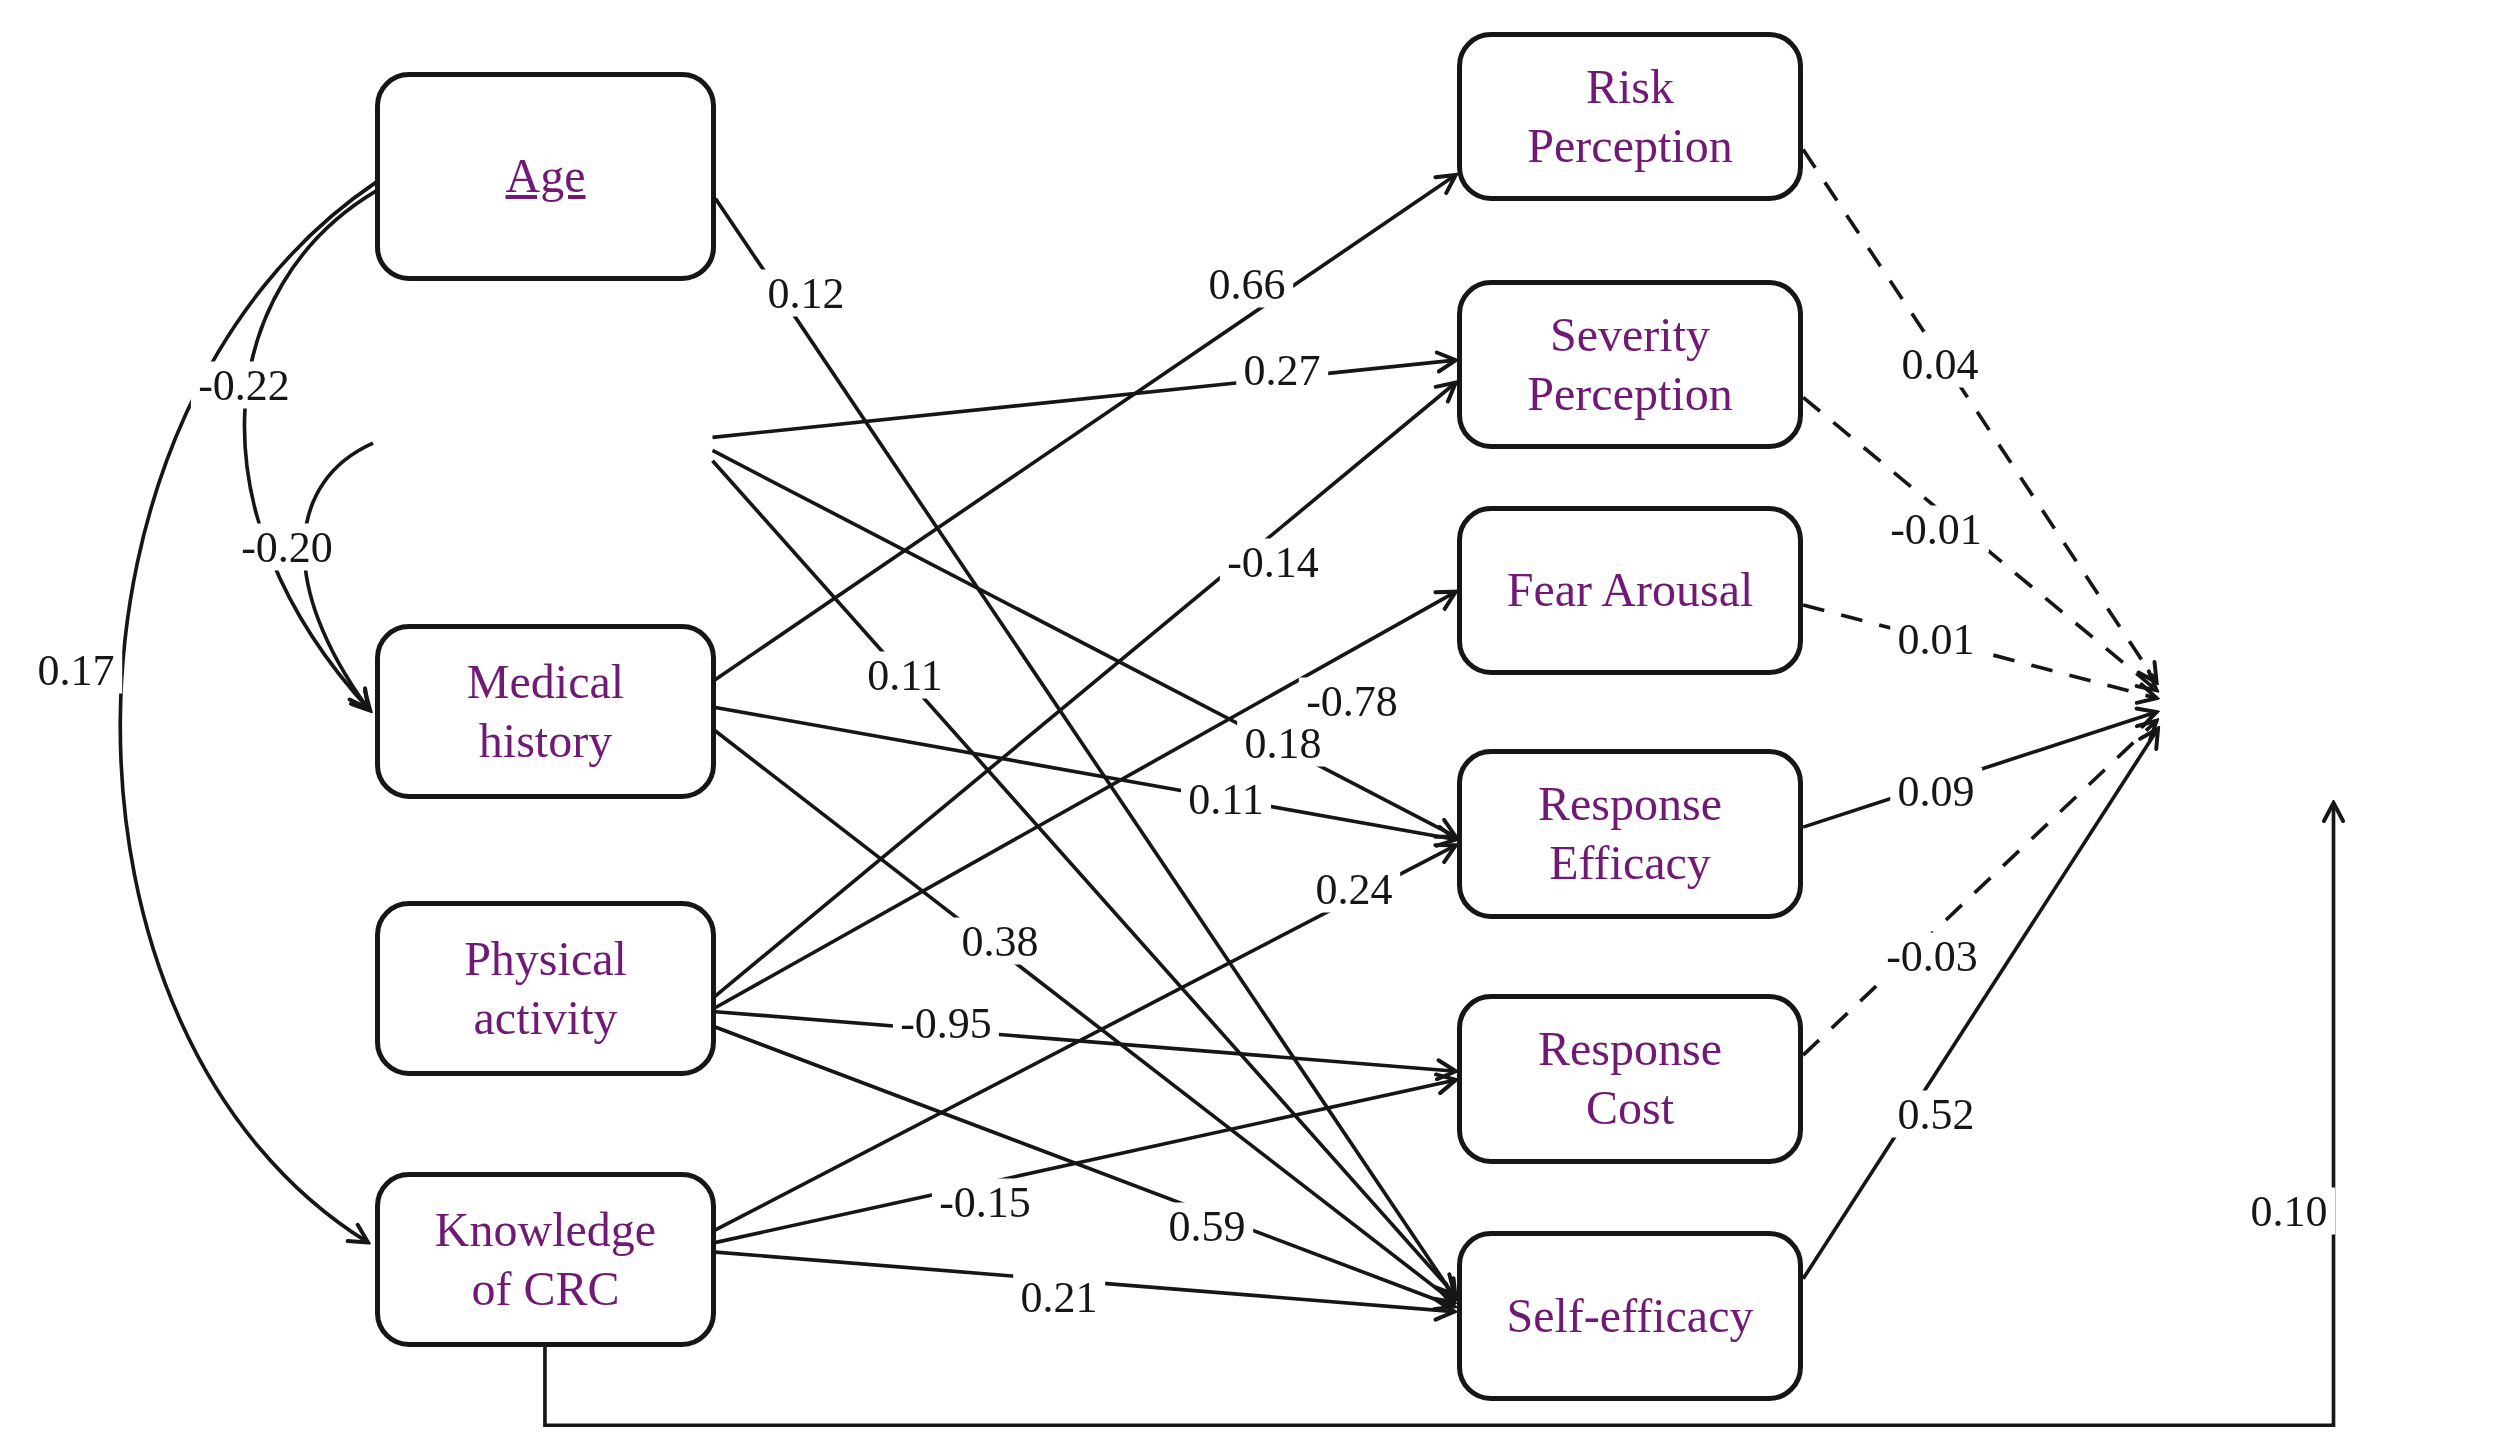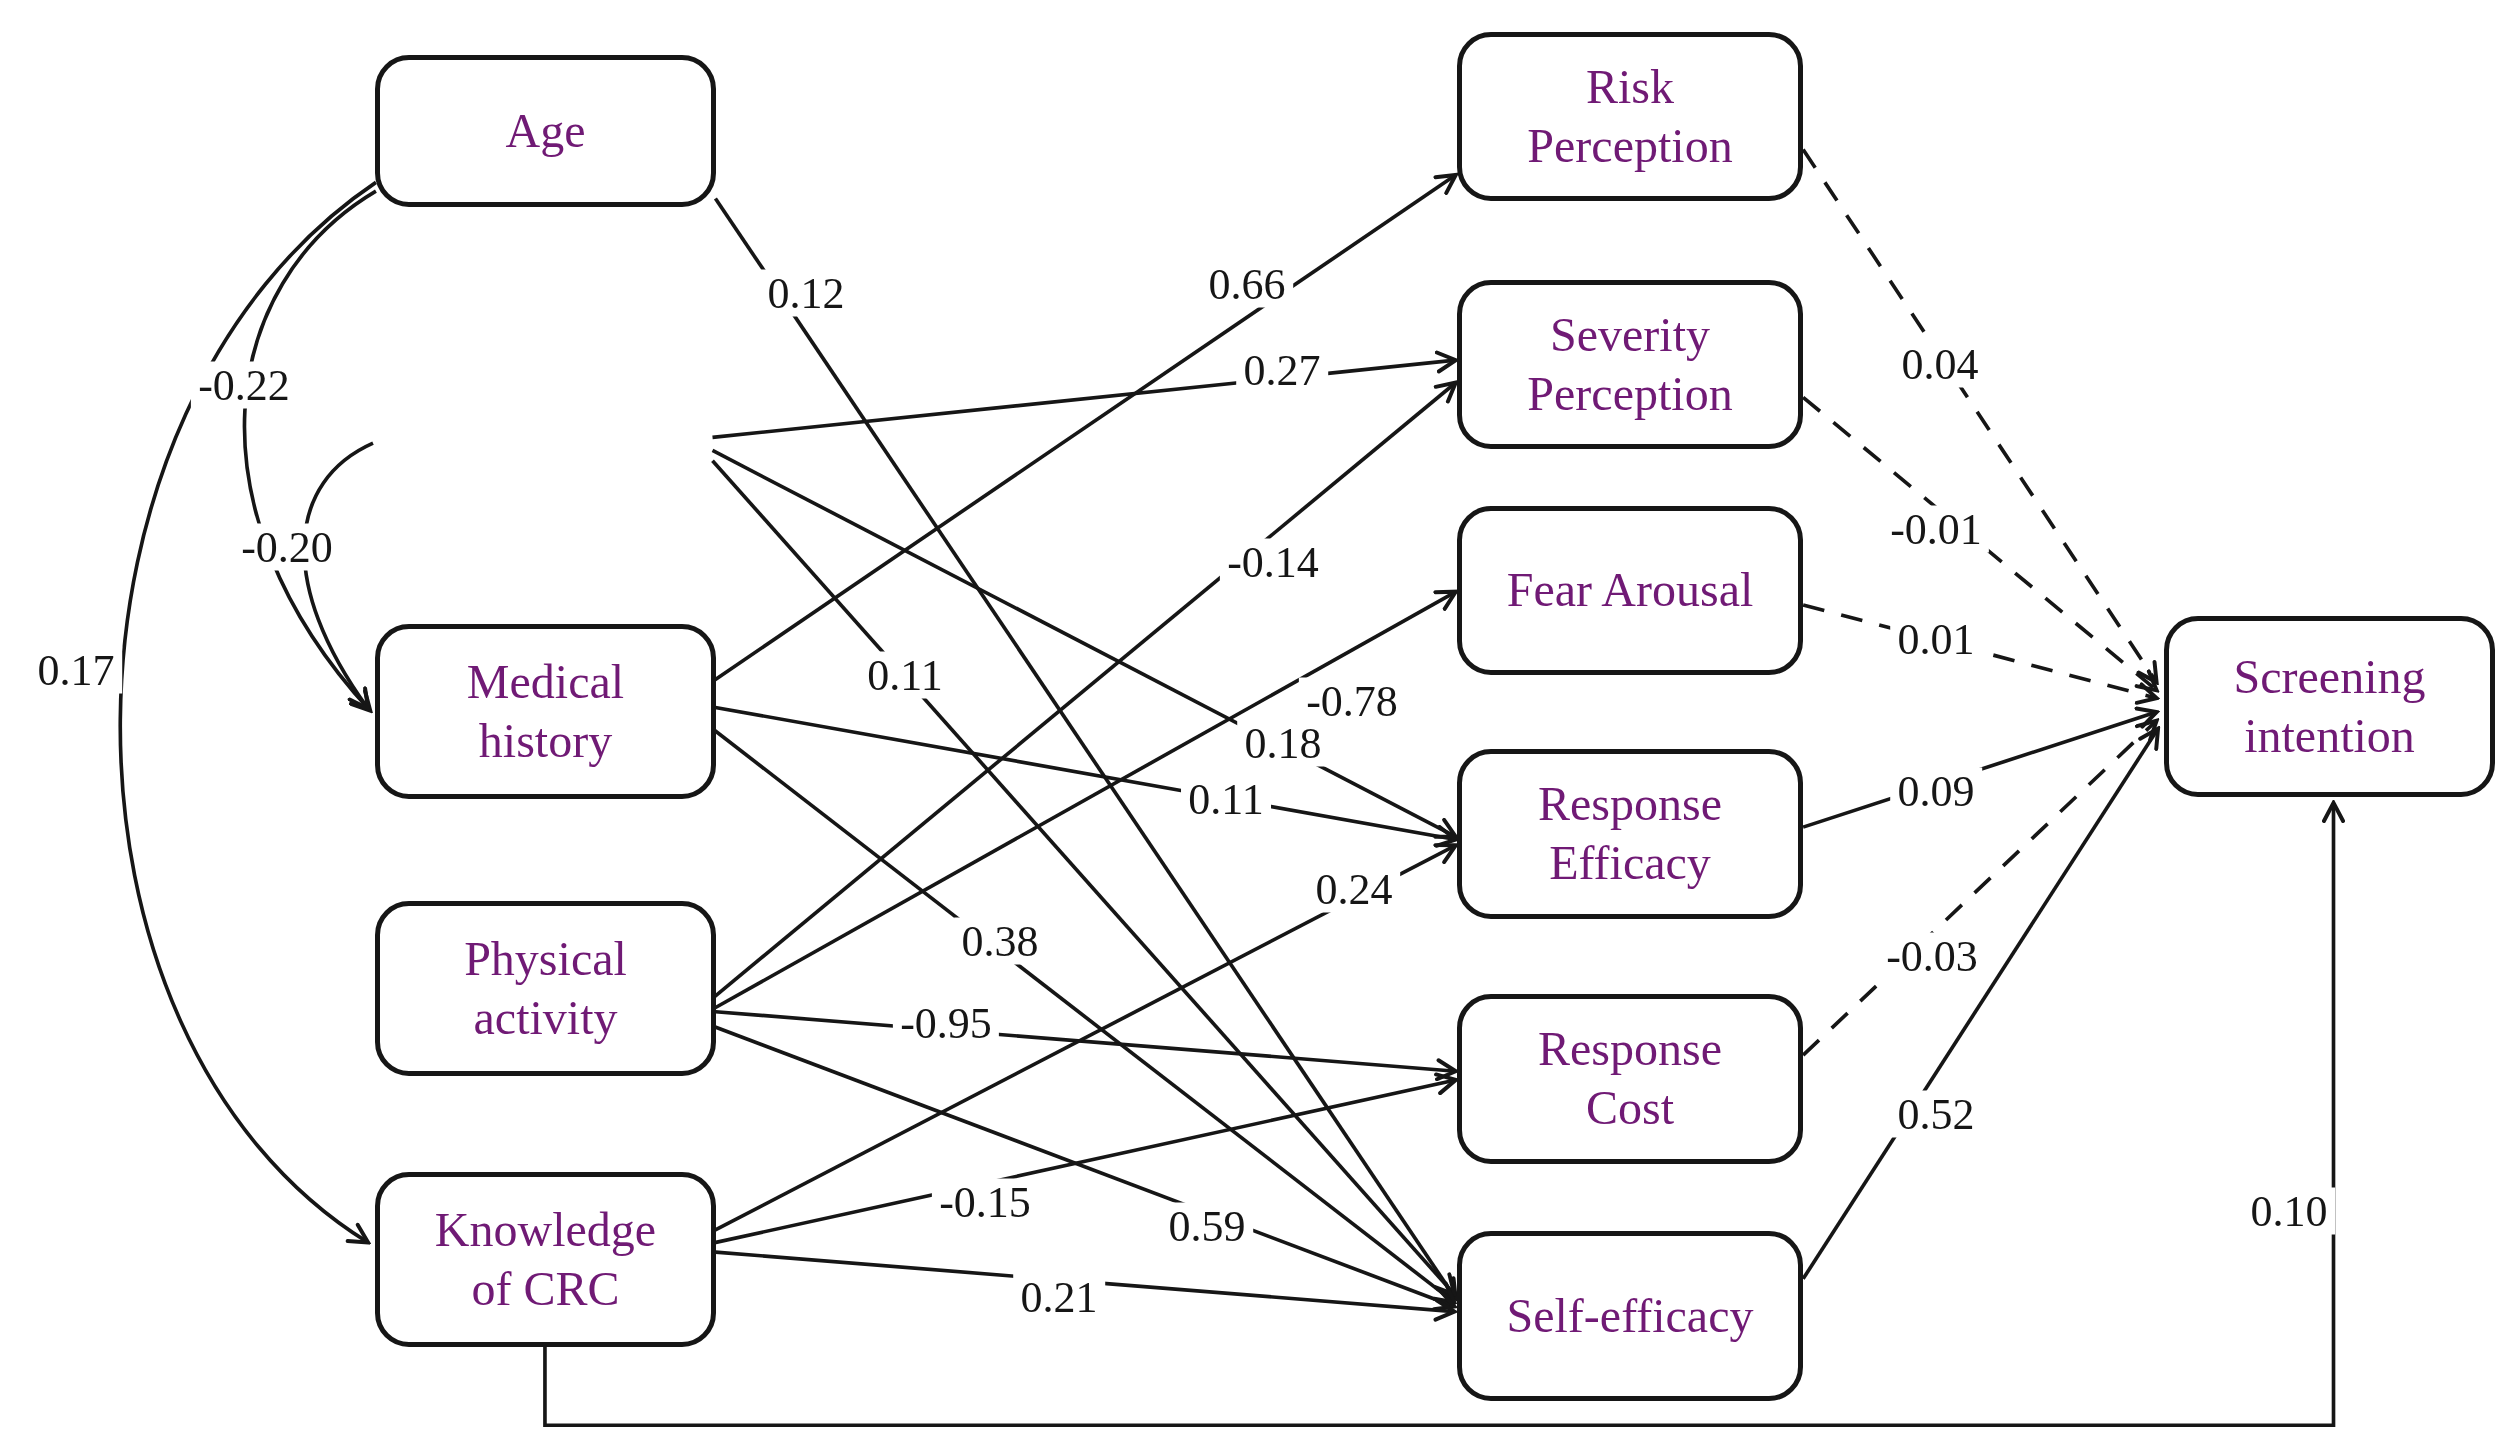--- a/index.html
+++ b/index.html
@@ -107,36 +107,34 @@
   <div class="coef" style="left:1059px; top:1297px;">0.21</div>
 
   <div class="coef" style="left:1940px; top:364px;">0.04</div>
   <div class="coef" style="left:1936px; top:529px;">-0.01</div>
   <div class="coef" style="left:1936px; top:639px;">0.01</div>
   <div class="coef" style="left:1936px; top:791px;">0.09</div>
   <div class="coef" style="left:1932px; top:956px;">-0.03</div>
   <div class="coef" style="left:1936px; top:1114px;">0.52</div>
   <div class="coef" style="left:2289px; top:1211px;">0.10</div>
 
-  <div class="node" style="left:375px;  top:55px;  width:341px; height:152px;">Age</div>
+  <div class="node" style="left:375px;  top:72px;  width:341px; height:209px;text-decoration:underline;">Age</div>
   <div class="node" style="left:375px;  top:624px;  width:341px; height:175px;">Medical
 history</div>
   <div class="node" style="left:375px;  top:901px; width:341px; height:175px;">Physical
 activity</div>
   <div class="node" style="left:375px;  top:1172px; width:341px; height:175px;">Knowledge
 of CRC</div>
 
   <div class="node" style="left:1457px; top:32px;   width:346px; height:169px;">Risk
 Perception</div>
   <div class="node" style="left:1457px; top:280px;  width:346px; height:169px;">Severity
 Perception</div>
   <div class="node" style="left:1457px; top:506px;  width:346px; height:169px;">Fear Arousal</div>
   <div class="node" style="left:1457px; top:749px; width:346px; height:170px;">Response
 Efficacy</div>
   <div class="node" style="left:1457px; top:994px; width:346px; height:170px;">Response
 Cost</div>
   <div class="node" style="left:1457px; top:1231px; width:346px; height:170px;">Self-efficacy</div>
 
-  <div class="node" style="left:2164px; top:616px;  width:331px; height:181px;">Screening
-intention</div>
 
 </div>
 
 
 </body></html>

